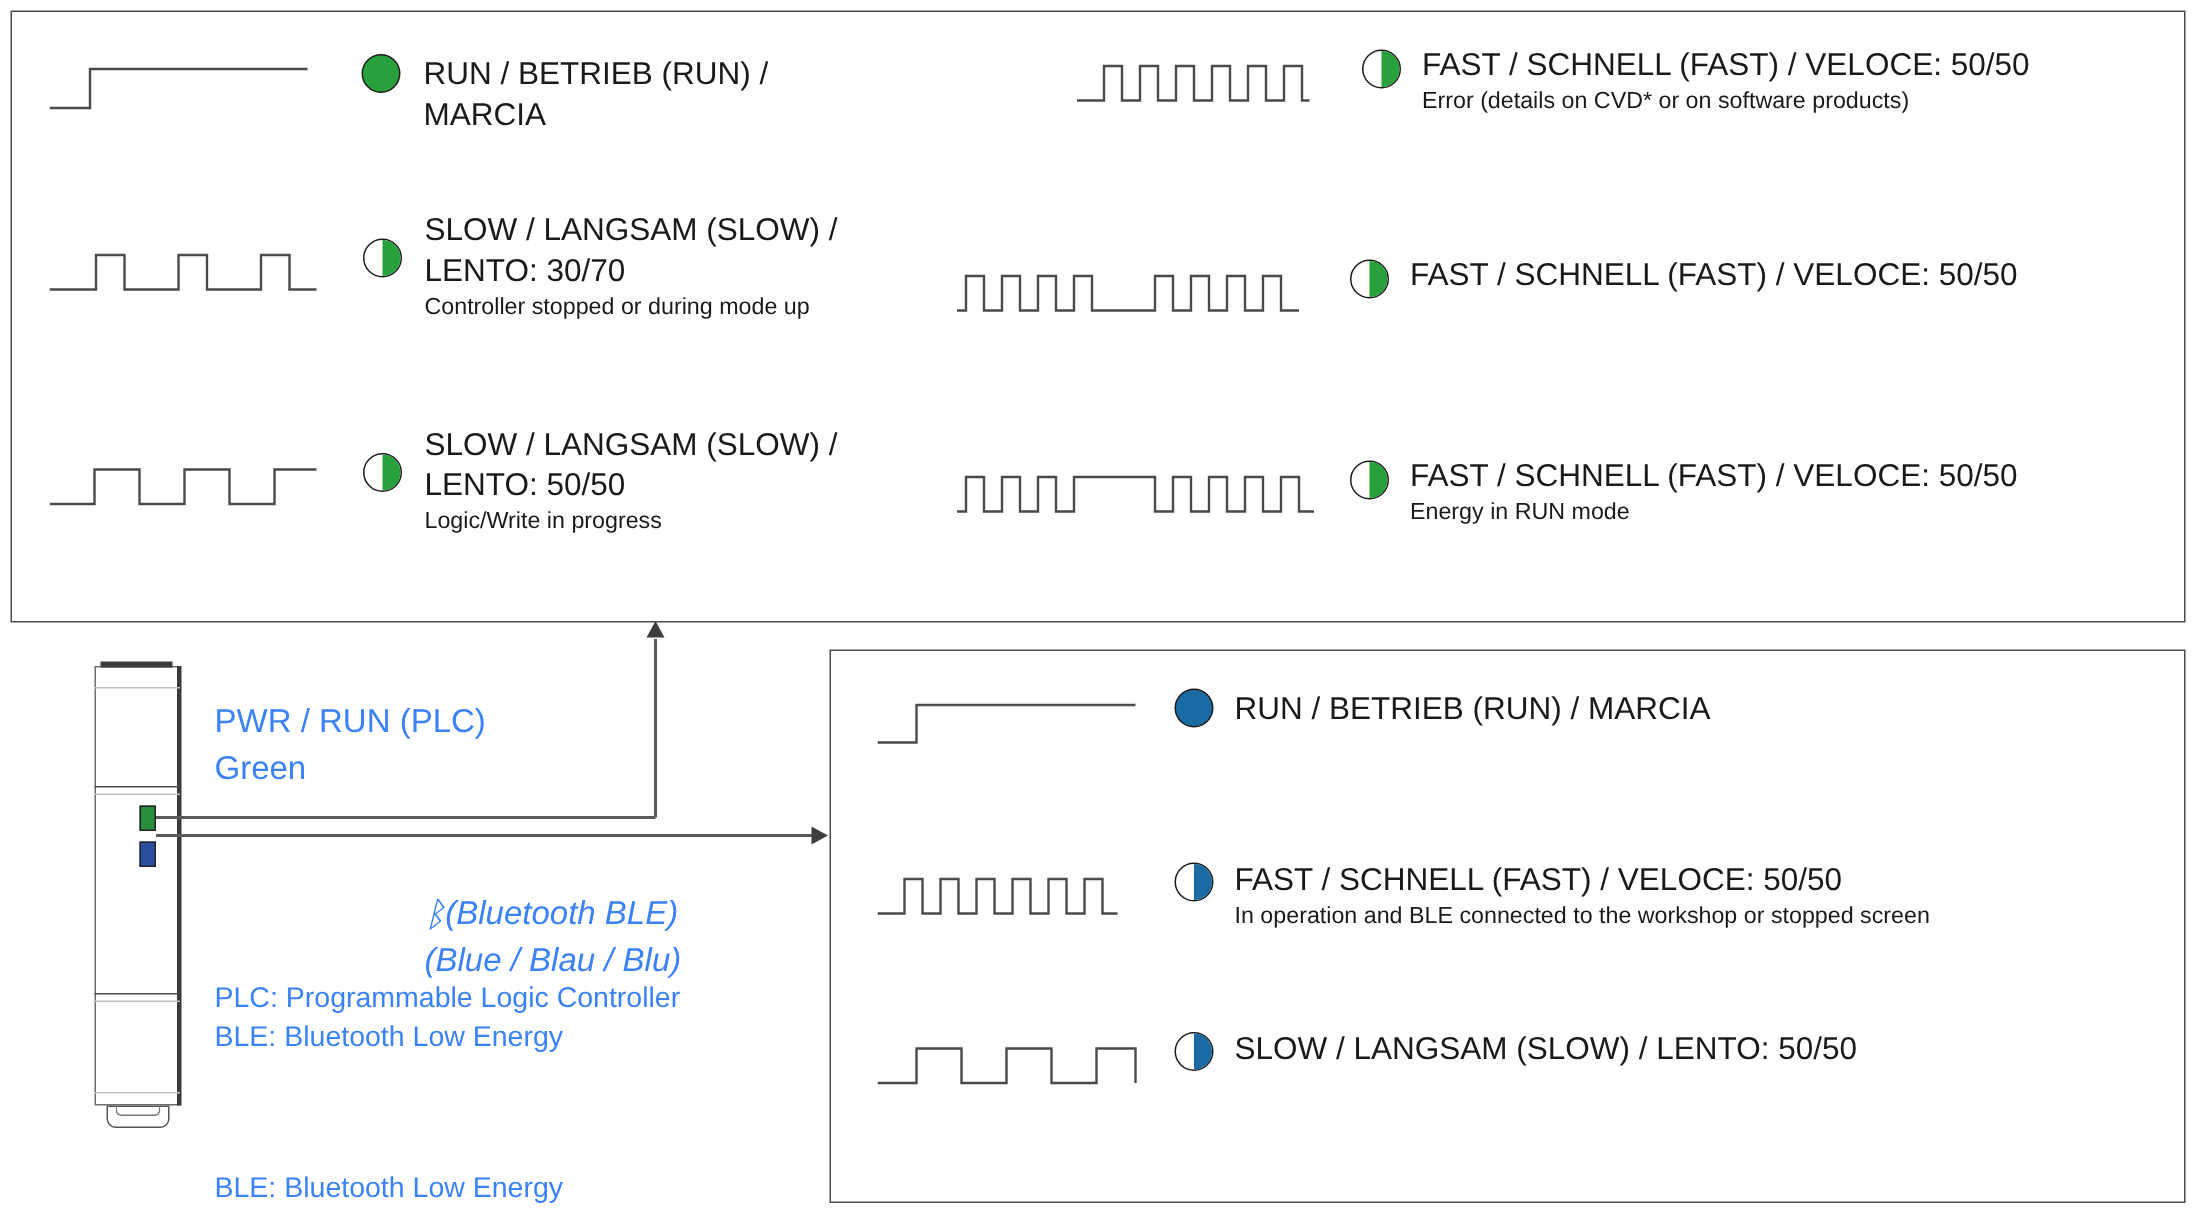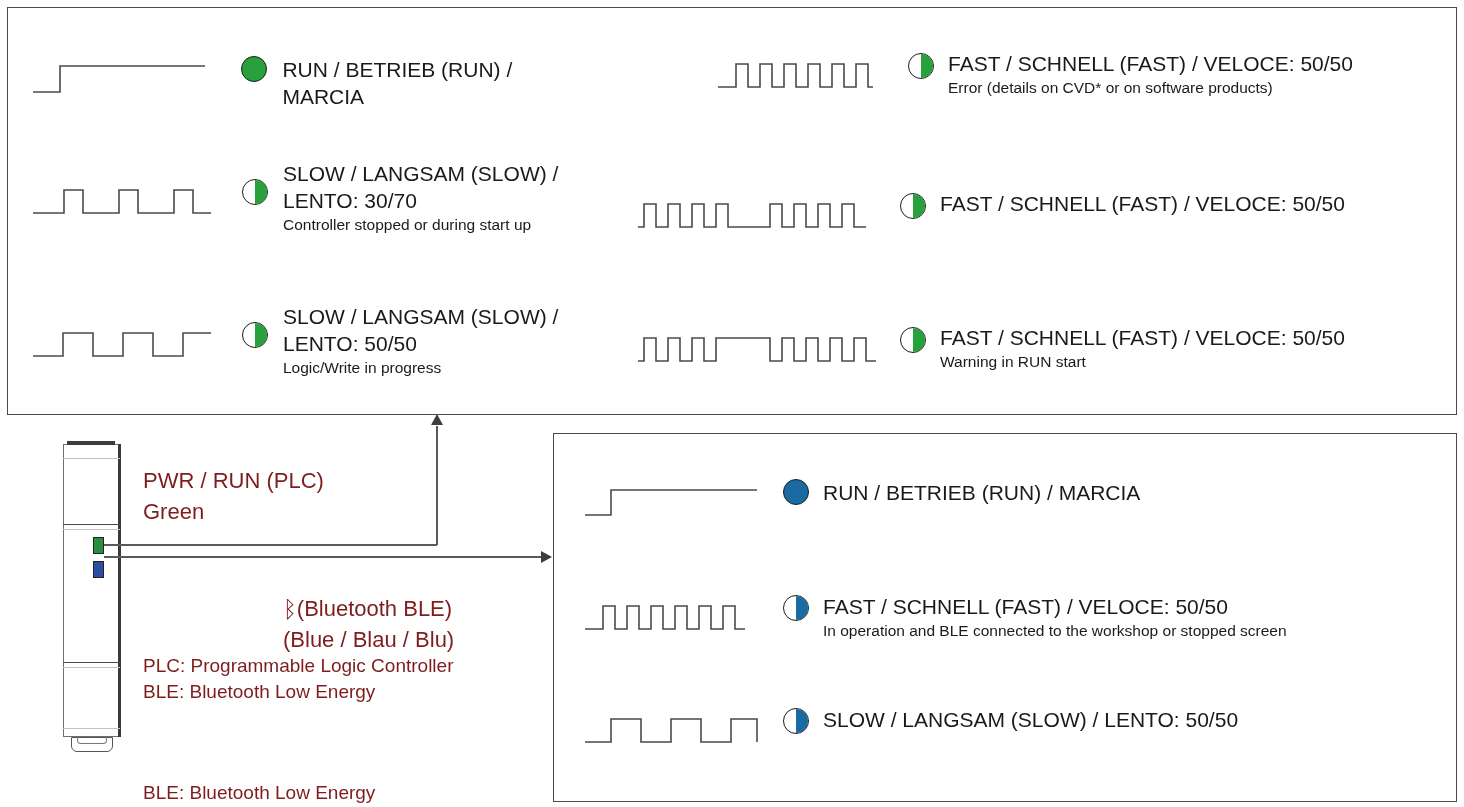--- a/index.html
+++ b/index.html
@@ -13,21 +13,21 @@
   }
   .panel{
     position:absolute;
     border:1.5px solid #4a4a4a;
     background:#ffffff;
     box-sizing:border-box;
   }
   #green-panel{left:7px;top:7px;width:1450px;height:408px;}
   #blue-panel{left:553px;top:433px;width:904px;height:369px;}
 
-  .row{position:absolute;display:flex;align-items:flex-start;margin-top:20px;}
+  .row{position:absolute;display:flex;align-items:flex-start;}
   .wave{position:relative;flex:0 0 auto;}
   .wave svg{display:block;}
 
   .led{
     flex:0 0 auto;
     width:26px;height:26px;
     border-radius:50%;
     border:1.5px solid #1c1c1c;
     box-sizing:border-box;
     overflow:hidden;
@@ -114,21 +114,21 @@
     border-right:6px solid transparent;
     border-bottom:11px solid #3d3d3d;
   }
   .arrow-right{
     position:absolute;width:0;height:0;
     border-top:6px solid transparent;
     border-bottom:6px solid transparent;
     border-left:11px solid #3d3d3d;
   }
 
-  .freetext{position:absolute;font-size:19px;line-height:26px;color:#7f1d1d;white-space:pre-line;}
+  .freetext{position:absolute;font-size:19px;line-height:26px;color:#3b82f6;white-space:pre-line;}
   .bt-glyph{font-size:23px;line-height:26px;vertical-align:-1px;}
 </style>
 </head>
 <body>
 
 <div class="panel" id="green-panel"></div>
 
 <div class="row" style="left:33px;top:36px;width:560px;">
   <div class="wave" style="width:180px;padding-top:2px;">
     <svg width="180" height="40" viewBox="0 0 180 40">
@@ -147,21 +147,21 @@
   <div class="wave" style="width:180px;padding-top:20px;">
     <svg width="180" height="40" viewBox="0 0 180 40">
       <polyline points="0,33 31,33 31,10 50,10 50,33 86,33 86,10 105,10 105,33 141,33 141,10 160,10 160,33 178,33" fill="none" stroke="#4a4a4a" stroke-width="1.6"></polyline>
     </svg>
   </div>
   <div style="width:29px;"></div>
   <div class="led half half-green" style="margin-top:19px;"></div>
   <div class="txt" style="margin-left:15px;">
     <div class="title">SLOW / LANGSAM (SLOW) /
 LENTO: 30/70</div>
-    <div class="sub">Controller stopped or during start up</div>
+    <div class="sub">Controller stopped or during mode up</div>
   </div>
 </div>
 
 <div class="row" style="left:33px;top:283px;width:560px;">
   <div class="wave" style="width:180px;padding-top:20px;">
     <svg width="180" height="40" viewBox="0 0 180 40">
       <polyline points="0,33 30,33 30,10 60,10 60,33 90,33 90,10 120,10 120,33 150,33 150,10 178,10" fill="none" stroke="#4a4a4a" stroke-width="1.6"></polyline>
     </svg>
   </div>
   <div style="width:29px;"></div>
@@ -203,21 +203,21 @@
 <div class="row" style="left:638px;top:304px;width:800px;">
   <div class="wave" style="width:240px;padding-top:4px;">
     <svg width="240" height="40" viewBox="0 0 240 40">
       <polyline points="0,33 6,33 6,10 18,10 18,33 30,33 30,10 42,10 42,33 54,33 54,10 66,10 66,33 78,33 78,10 132,10 132,33 144,33 144,10 156,10 156,33 168,33 168,10 180,10 180,33 192,33 192,10 204,10 204,33 216,33 216,10 228,10 228,33 238,33" fill="none" stroke="#4a4a4a" stroke-width="1.6"></polyline>
     </svg>
   </div>
   <div style="width:22px;"></div>
   <div class="led half half-green" style="margin-top:3px;"></div>
   <div class="txt" style="margin-left:14px;">
     <div class="title">FAST / SCHNELL (FAST) / VELOCE: 50/50</div>
-    <div class="sub">Warning in RUN start</div>
+    <div class="sub">Energy in RUN mode</div>
   </div>
 </div>
 
 <div id="device">
   <div class="dev-body"></div>
   <div class="dev-edge"></div>
   <div class="dev-top-cap"></div>
   <div class="dev-line-soft" style="top:18px;"></div>
   <div class="dev-line" style="top:84px;"></div>
   <div class="dev-line-soft" style="top:89px;"></div>
@@ -233,21 +233,21 @@
 <div class="conn conn-h" style="left:104px;top:544px;width:333px;"></div>
 <div class="conn conn-v" style="left:436px;top:426px;height:119px;"></div>
 <div class="arrow-up" style="left:431px;top:414px;"></div>
 
 <div class="conn conn-h" style="left:104px;top:556px;width:438px;"></div>
 <div class="arrow-right" style="left:541px;top:551px;"></div>
 
 <div class="freetext" style="left:143px;top:465px;width:360px;font-size:22px;line-height:31px;">PWR / RUN (PLC)
 Green</div>
 
-<div class="freetext" style="left:283px;top:562px;width:300px;font-size:22px;line-height:31px;">
+<div class="freetext" style="left:283px;top:562px;width:300px;font-size:22px;line-height:31px;font-style:italic;">
   <span class="bt-glyph">ᛒ</span><span style="white-space:pre-line;">(Bluetooth BLE)
 (Blue / Blau / Blu)</span>
 </div>
 
 <div class="freetext" style="left:143px;top:653px;">PLC: Programmable Logic Controller
 BLE: Bluetooth Low Energy</div>
 <div class="freetext" style="left:143px;top:780px;">BLE: Bluetooth Low Energy</div>
 
 <div class="panel" id="blue-panel"></div>
 

